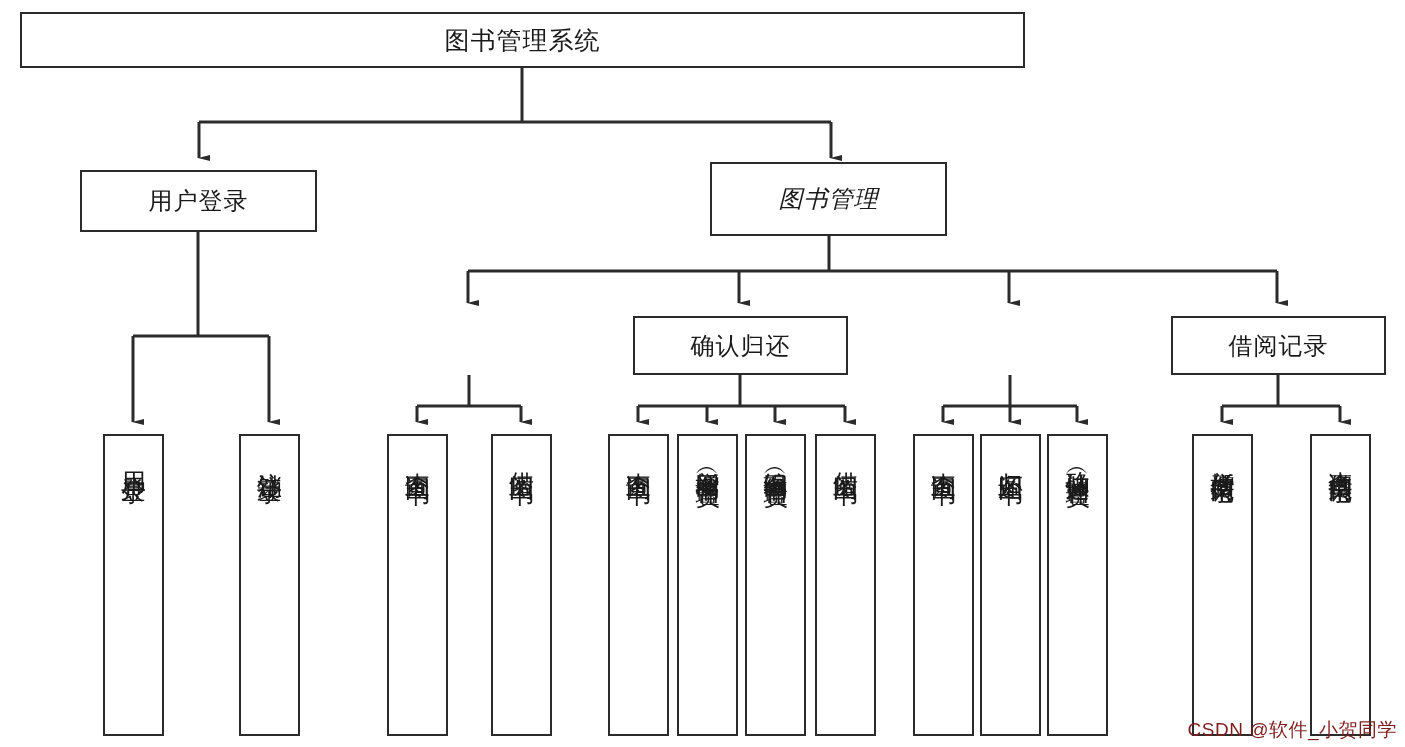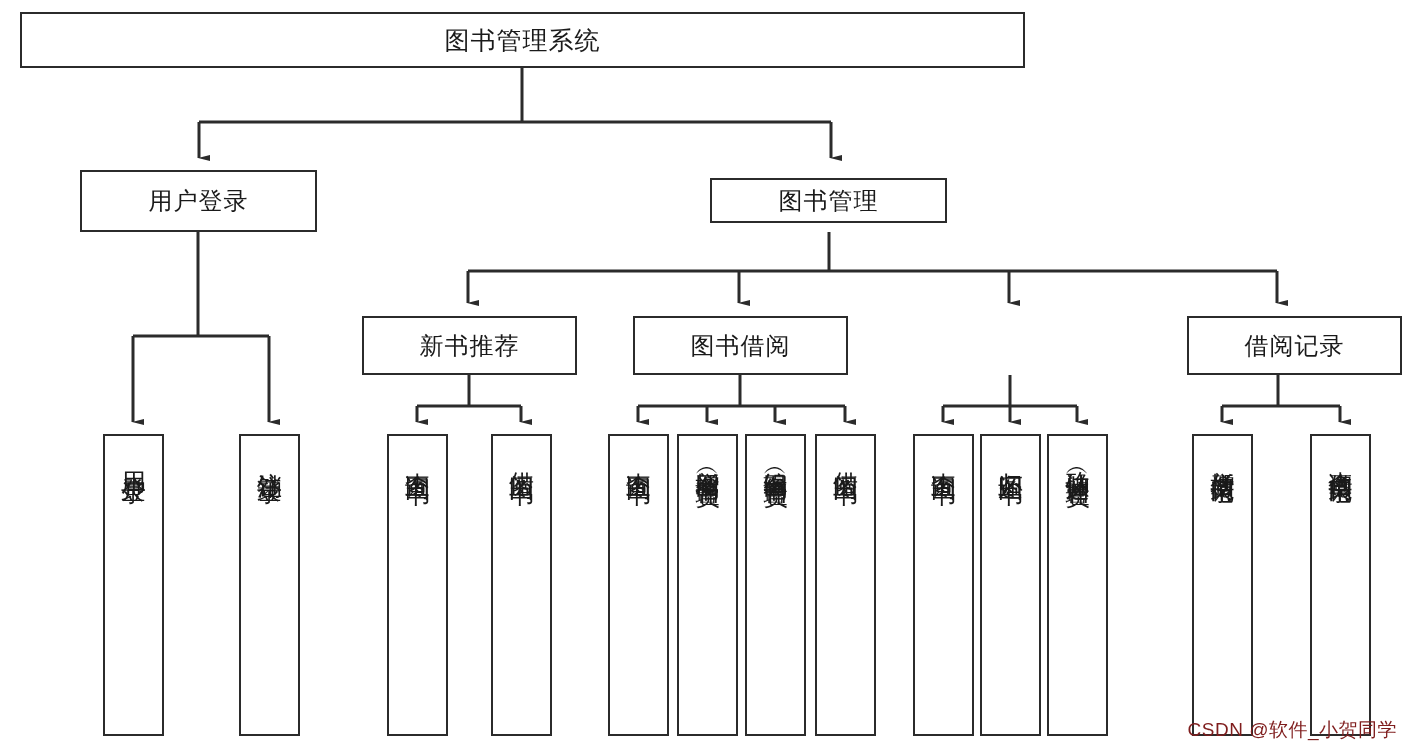--- a/index.html
+++ b/index.html
@@ -131,34 +131,31 @@
   </svg>
 
   <div class="node horiz root" style="left:20px;top:12px;width:1005px;height:56px;">
     <span class="label">图书管理系统</span>
   </div>
 
   <div class="node horiz" style="left:80px;top:170px;width:237px;height:62px;">
     <span class="label">用户登录</span>
   </div>
 
-  <div class="node horiz" style="left:710px;top:178px;width:237px;height:45px;">
+  <div class="node horiz" style="left:710px;top:162px;width:237px;height:74px;font-style:italic;">
     <span class="label">图书管理</span>
   </div>
 
-  <div class="node horiz" style="left:362px;top:316px;width:215px;height:59px;">
-    <span class="label">新书推荐</span>
-  </div>
 
   <div class="node horiz" style="left:633px;top:316px;width:215px;height:59px;">
-    <span class="label">图书借阅</span>
-  </div>
-
-
-  <div class="node horiz" style="left:1171px;top:316px;width:215px;height:59px;margin-left:16px;">
+    <span class="label">确认归还</span>
+  </div>
+
+
+  <div class="node horiz" style="left:1171px;top:316px;width:215px;height:59px;">
     <span class="label">借阅记录</span>
   </div>
 
   <div class="node vert" style="left:103px;top:434px;width:61px;height:302px;">
     <span class="label">用户登录</span>
   </div>
 
   <div class="node vert" style="left:239px;top:434px;width:61px;height:302px;">
     <span class="label">注销登录</span>
   </div>

